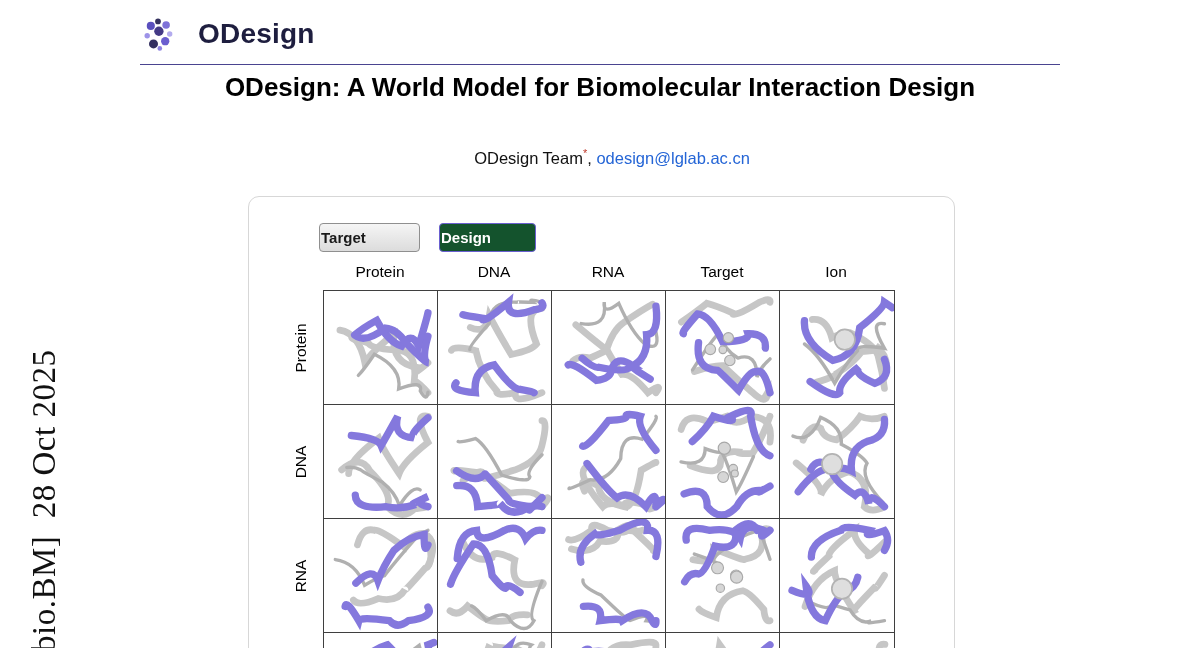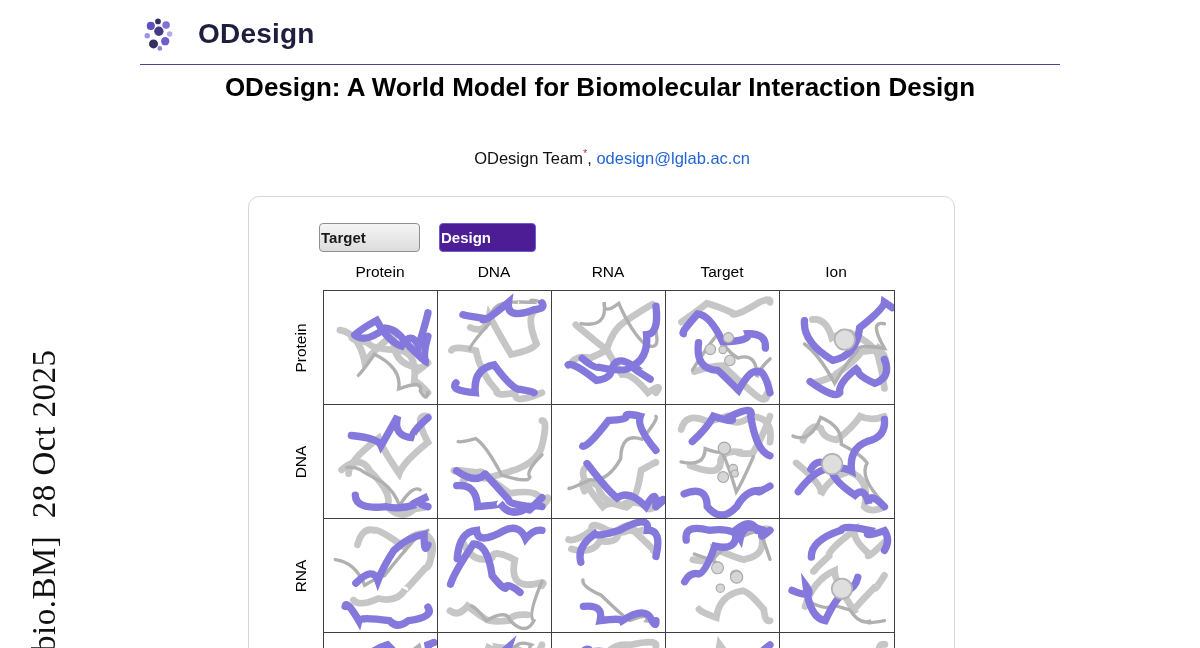--- a/index.html
+++ b/index.html
@@ -20,21 +20,21 @@
   .authors sup{color:#c0392b;font-size:11px;}
   .authors a{color:#2465d6;text-decoration:none;}
 
   .figure-panel{position:absolute;left:248px;top:196px;width:707px;height:560px;
     border:1px solid #d7d7d7;border-radius:11px;background:#fff;}
 
   .legend{position:absolute;left:70px;top:26px;display:flex;gap:19px;}
   .btn{font-family:inherit;font-size:15px;font-weight:bold;border-radius:4px;padding:5px 1px;
     width:101px;text-align:left;cursor:pointer;}
   .btn-target{background:linear-gradient(#f5f5f5,#dcdcdc);border:1.6px solid #8f8f8f;color:#1a1a1a;}
-  .btn-design{background:#4c1d95;border:1.6px solid #6a5fd0;color:#fff;width:97px;}
+  .btn-design{background:#14532d;border:1.6px solid #6a5fd0;color:#fff;width:97px;}
 
   .matrix{position:absolute;left:74px;top:66px;}
   .col-headers{display:grid;grid-template-columns:repeat(5,114px);height:22px;margin-bottom:5px;
     text-align:center;font-size:15.5px;color:#000;}
   .grid{border:1px solid #3f3f3f;display:inline-block;}
   .grid-row{display:flex;height:114px;}
   .cell{width:114px;height:114px;border-right:1px solid #3f3f3f;border-bottom:1px solid #3f3f3f;
     overflow:hidden;background:#fff;}
   .grid-row .cell:last-child{border-right:none;}
   .grid .grid-row:last-child .cell{border-bottom:none;}

